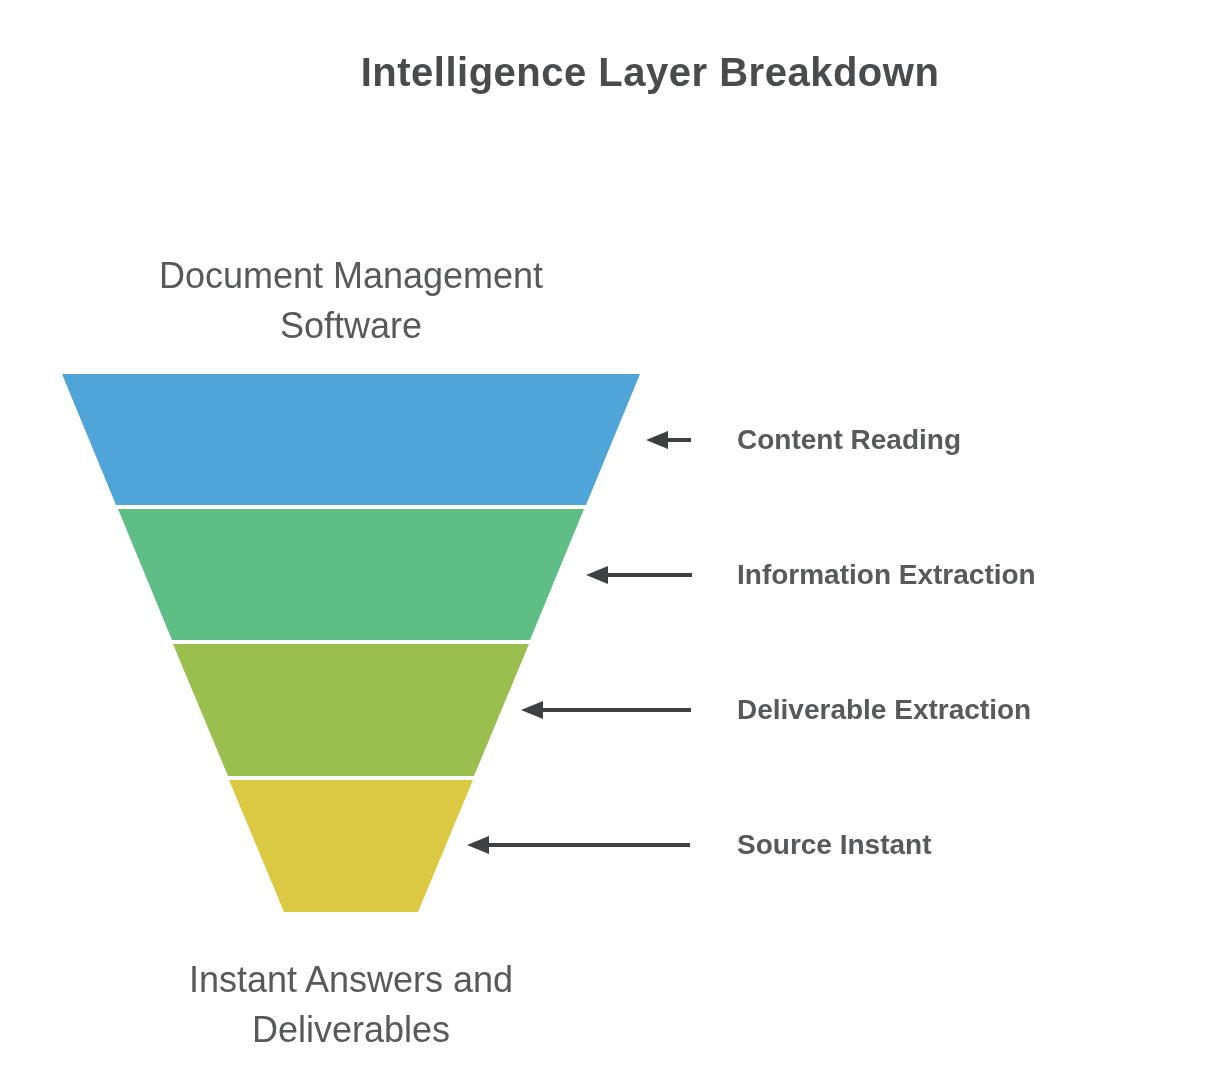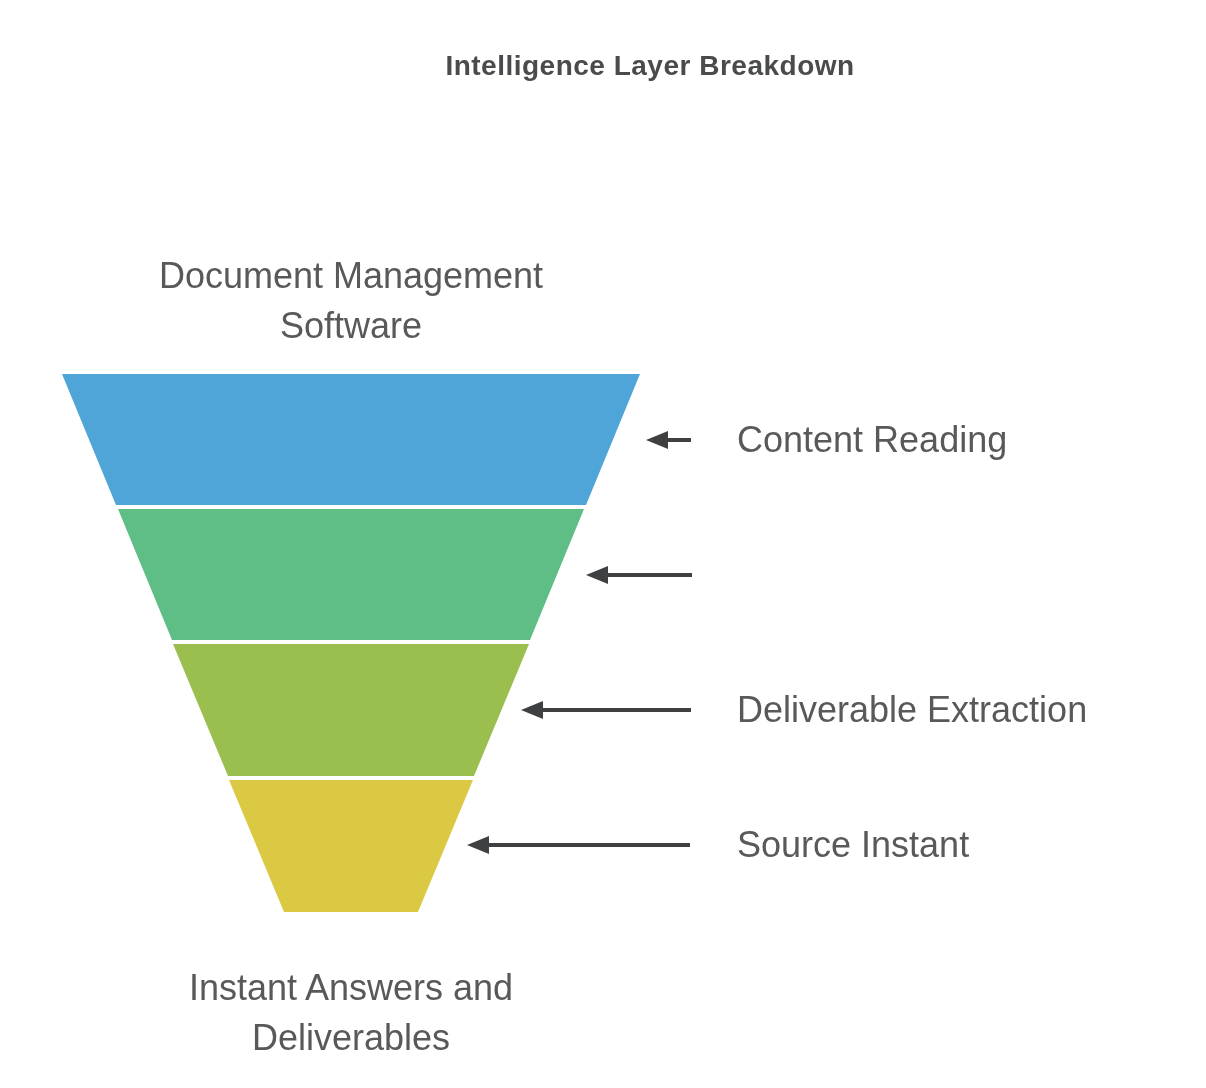--- a/index.html
+++ b/index.html
@@ -13,50 +13,51 @@
     width: 1206px;
     height: 1088px;
     background: var(--background, #ffffff);
     overflow: hidden;
   }
   .title {
     position: absolute;
     top: 50px;
     left: 650px;
     transform: translateX(-50%);
-    font-size: 28px;
+    font-size: 40px;
     font-weight: bold;
     color: var(--title-text, #4a4b4d);
     white-space: nowrap;
     letter-spacing: 0.5px;
   }
   .funnel-svg {
     position: absolute;
     top: 0;
     left: 0;
   }
   .cap-label {
     position: absolute;
     left: 351px;
     transform: translateX(-50%);
     text-align: center;
     font-size: 36px;
     line-height: 50px;
     color: var(--label-text, #58595b);
   }
   .cap-label.top { top: 251px; width: 480px; }
-  .cap-label.bottom { top: 955px; width: 420px; margin-top: 8px; }
+  .cap-label.bottom { top: 955px; width: 420px; }
   .side-label {
     position: absolute;
     left: 737px;
     height: 52px;
     line-height: 52px;
-    font-size: 36px;
+    font-size: 28px;
     color: var(--label-text, #58595b);
     white-space: nowrap;
+    font-weight: bold;
   }
 </style>
 </head>
 <body>
 
 <div class="canvas">
 
   <div class="title">Intelligence Layer Breakdown</div>
 
   <div class="cap-label top">Document Management Software</div>
@@ -80,18 +81,19 @@
       <line x1="541" y1="710" x2="691" y2="710" stroke-width="4" stroke="#3F4041"></line>
       <polygon points="521,710 543,701 543,719" fill="#3F4041"></polygon>
     </g>
     <g>
       <line x1="487" y1="845" x2="690" y2="845" stroke-width="4" stroke="#3F4041"></line>
       <polygon points="467,845 489,836 489,854" fill="#3F4041"></polygon>
     </g>
   </svg>
 
   <div class="side-label" style="top:414px">Content Reading</div>
+  <div class="side-label" style="top:549px">Information Extraction</div>
   <div class="side-label" style="top:684px">Deliverable Extraction</div>
   <div class="side-label" style="top:819px">Source Instant</div>
 
   <div class="cap-label bottom">Instant Answers and Deliverables</div>
 
 </div>
 
 </body></html>

